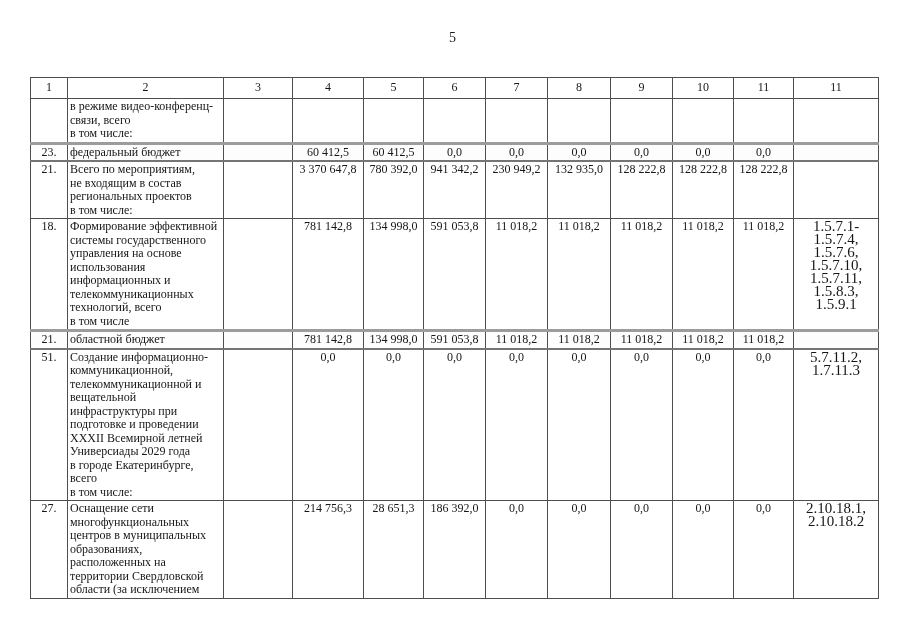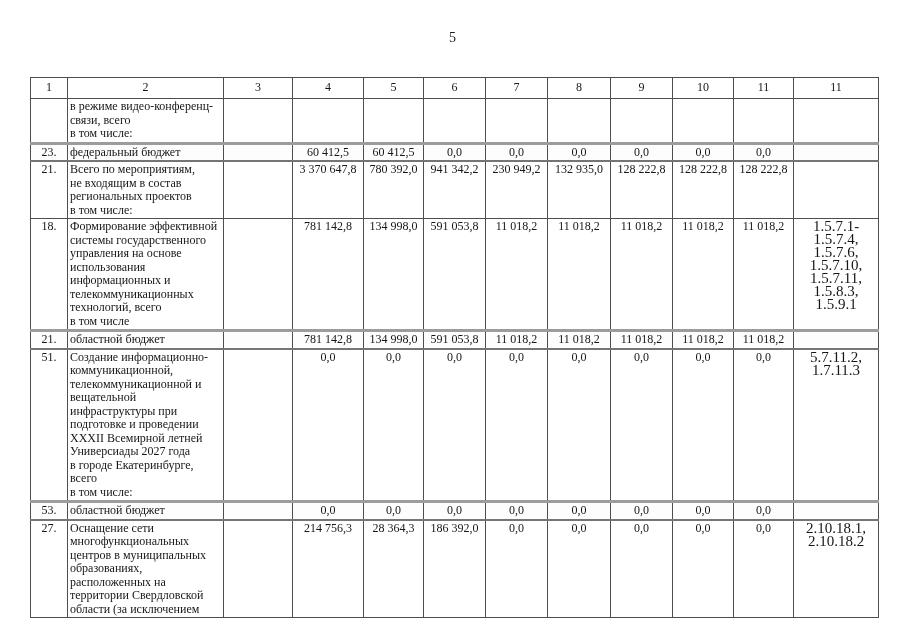--- a/index.html
+++ b/index.html
@@ -185,61 +185,47 @@
         </tr>
         <tr class="row-item">
           <td class="c-num">51.</td>
           <td class="c-name">Создание информационно-
 коммуникационной,
 телекоммуникационной и
 вещательной
 инфраструктуры при
 подготовке и проведении
 XXXII Всемирной летней
-Универсиады 2027 года
+Универсиады 2029 года
 в городе Екатеринбурге,
 всего
 в том числе:</td>
           <td class="c-blank"></td>
           <td class="c-val">0,0</td>
           <td class="c-val">0,0</td>
           <td class="c-val">0,0</td>
           <td class="c-val">0,0</td>
           <td class="c-val">0,0</td>
           <td class="c-val">0,0</td>
           <td class="c-val">0,0</td>
           <td class="c-val">0,0</td>
           <td class="c-note">5.7.11.2, 1.7.11.3</td>
-        </tr>
-        <tr class="row-budget">
-          <td class="c-num">53.</td>
-          <td class="c-name">областной бюджет</td>
-          <td class="c-blank"></td>
-          <td class="c-val">0,0</td>
-          <td class="c-val">0,0</td>
-          <td class="c-val">0,0</td>
-          <td class="c-val">0,0</td>
-          <td class="c-val">0,0</td>
-          <td class="c-val">0,0</td>
-          <td class="c-val">0,0</td>
-          <td class="c-val">0,0</td>
-          <td class="c-note"></td>
         </tr>
         <tr class="row-item">
           <td class="c-num">27.</td>
           <td class="c-name">Оснащение сети
 многофункциональных
 центров в муниципальных
 образованиях,
 расположенных на
 территории Свердловской
 области (за исключением</td>
           <td class="c-blank"></td>
           <td class="c-val">214 756,3</td>
-          <td class="c-val">28 364,3</td>
+          <td class="c-val">28 651,3</td>
           <td class="c-val">186 392,0</td>
           <td class="c-val">0,0</td>
           <td class="c-val">0,0</td>
           <td class="c-val">0,0</td>
           <td class="c-val">0,0</td>
           <td class="c-val">0,0</td>
           <td class="c-note">2.10.18.1,
 2.10.18.2</td>
         </tr>
       </tbody>

